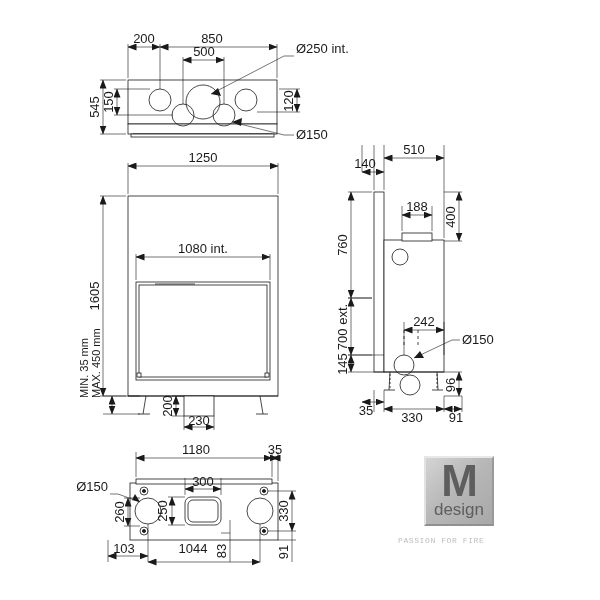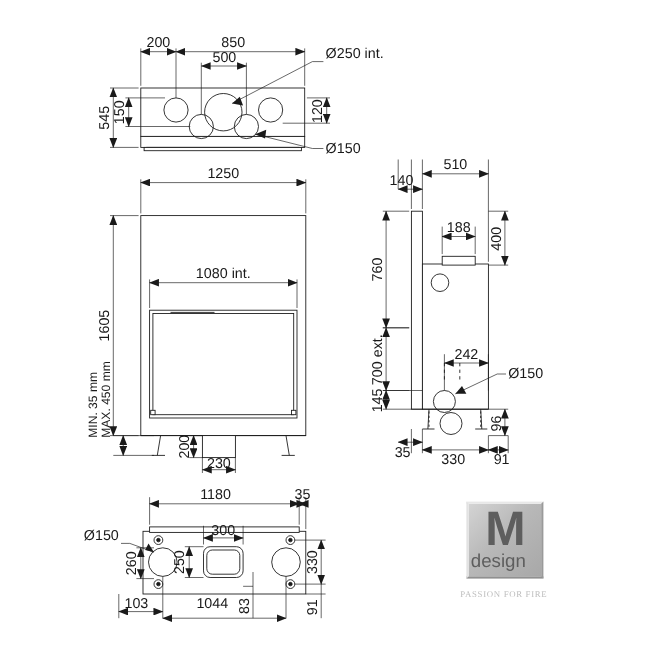--- a/index.html
+++ b/index.html
@@ -13,23 +13,23 @@
   .logo-tile{position:absolute;left:26px;top:8px;width:70px;height:70px;
     background:linear-gradient(135deg,#d4d4d4 0%,#b8b8b8 45%,#a8a8a8 100%);
     border-top:2px solid #e8e8e8;border-left:2px solid #e2e2e2;
     border-right:2px solid #9a9a9a;border-bottom:2px solid #909090;
     box-sizing:border-box;}
   .logo-m{position:absolute;left:36px;top:12px;width:50px;height:42px;
     font-family:"Liberation Sans",sans-serif;font-weight:bold;font-size:44px;
     line-height:42px;color:#5e5e5e;text-align:center;letter-spacing:-1px;}
   .logo-design{position:absolute;left:30px;top:52px;width:62px;
     font-family:"Liberation Sans",sans-serif;font-size:17px;color:#5e5e5e;
-    text-align:left;}
-  .logo-tag{position:absolute;left:0px;top:88px;width:120px;text-align:center;
-    font-family:Liberation Serif, serif;font-size:8px;color:#bdbdbd;
+    text-align:center;}
+  .logo-tag{position:absolute;left:0px;top:88px;width:120px;text-align:left;
+    font-family:Liberation Mono, monospace;font-size:8px;color:#bdbdbd;
     letter-spacing:0.6px;}
 </style>
 </head>
 <body>
 
 <div id="sheet">
 
   <svg width="600" height="600" viewBox="0 0 600 600">
     <defs>
       <marker id="ar" markerWidth="9" markerHeight="7" refX="8.5" refY="3.5" orient="auto" markerUnits="userSpaceOnUse">

